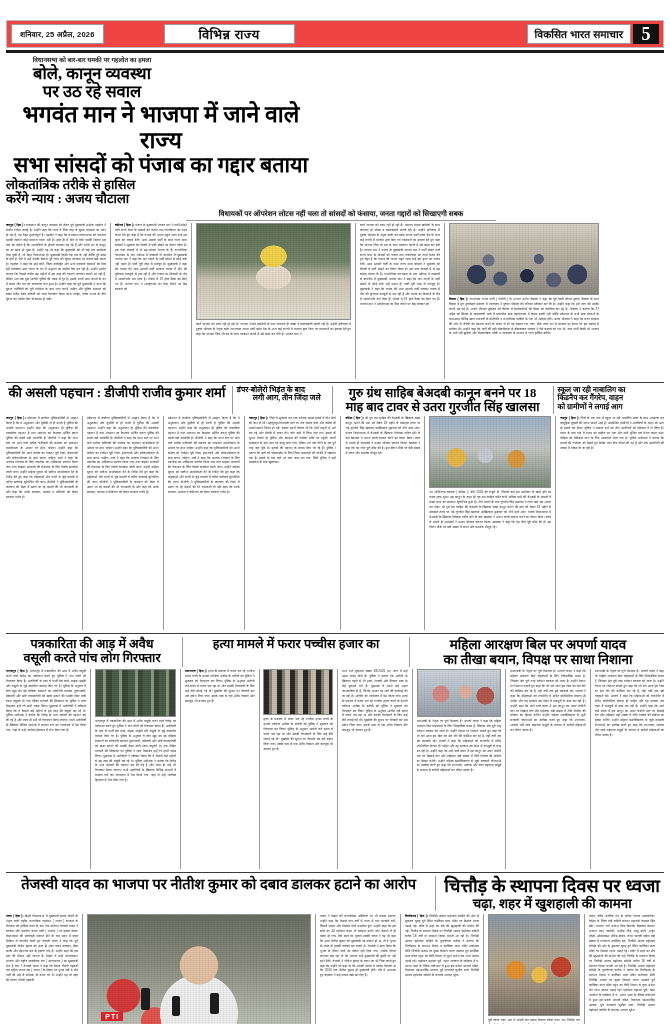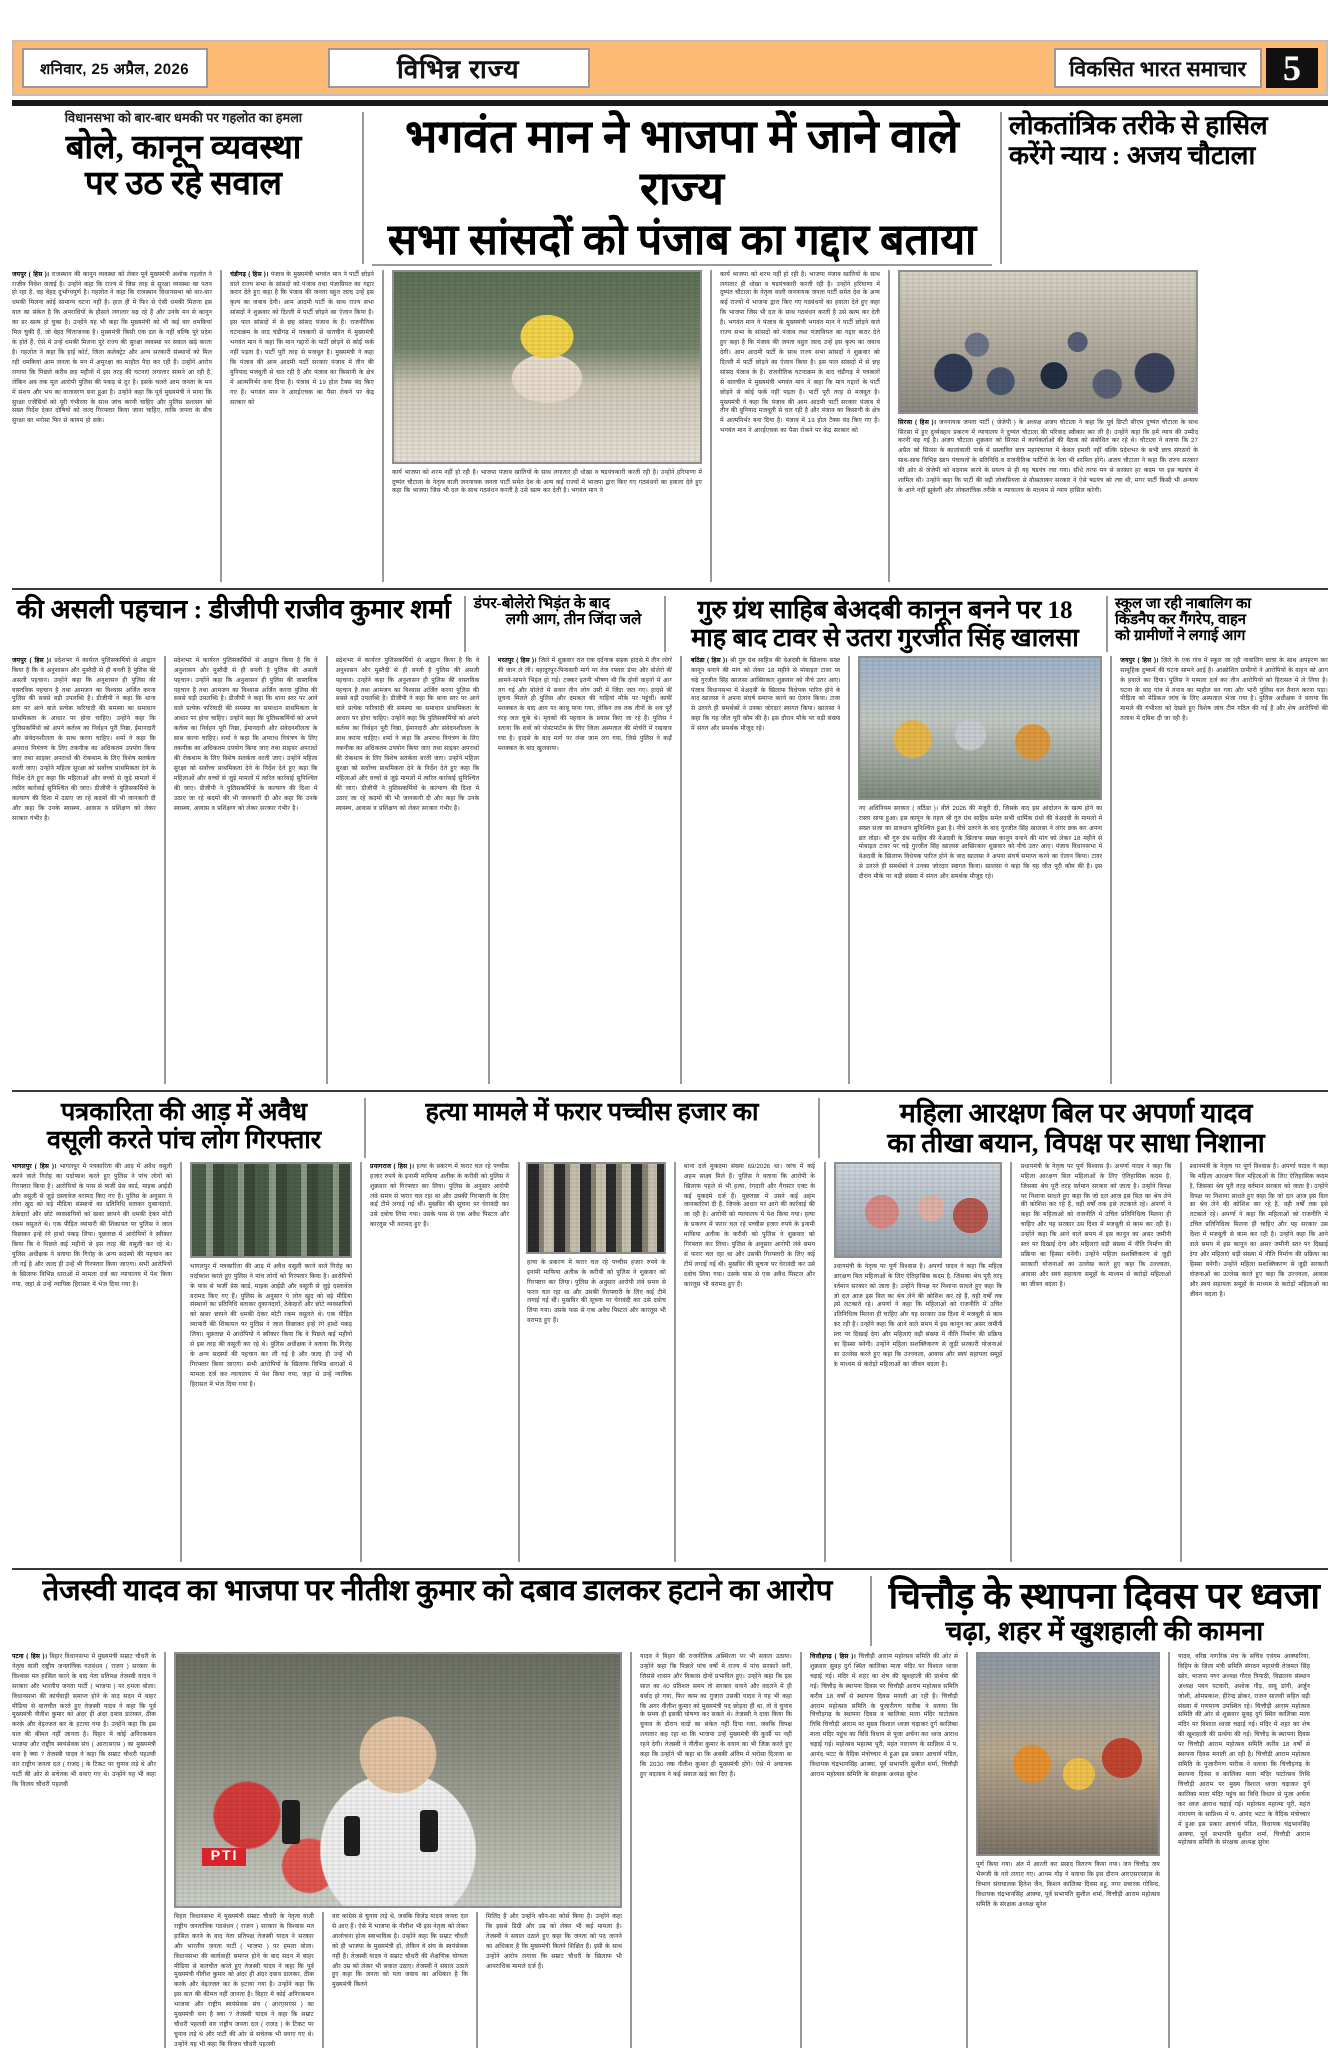--- a/index.html
+++ b/index.html
@@ -6,21 +6,21 @@
   html,body{margin:0;padding:0;background:#fff;}
   body{
     width:670px;height:1024px;overflow:hidden;
     font-family:"Liberation Sans","DejaVu Sans",sans-serif;
     color:#111;
     -webkit-font-smoothing:antialiased;
   }
   .page{width:670px;height:1024px;position:relative;background:#ffffff;box-sizing:border-box;padding:0 6px;}
 
   
-  .masthead{display:flex;align-items:stretch;height:26px;margin-top:20px;background:#fdba74;border:1px solid #bdbdbd;}
+  .masthead{display:flex;align-items:stretch;height:26px;margin-top:20px;background:#ef4444;border:1px solid #bdbdbd;}
   .mh-date{background:#fff;border:1px solid #999;margin:3px 0 3px 4px;padding:0 8px;display:flex;align-items:center;
            font-size:7.5px;font-weight:700;letter-spacing:.2px;white-space:nowrap;}
   .mh-gap{flex:0 0 60px;}
   .mh-section{background:#fff;border:1px solid #999;margin:3px 0;padding:0 34px;display:flex;align-items:center;
            font-size:13px;font-weight:700;letter-spacing:.5px;white-space:nowrap;}
   .mh-spacer{flex:1;}
   .mh-brand{background:#fff;border:1px solid #999;margin:3px 0;padding:0 7px;display:flex;align-items:center;
            font-size:10.5px;font-weight:700;white-space:nowrap;}
   .mh-page{background:#111;color:#fff;width:26px;margin:3px 4px 3px 2px;display:flex;align-items:center;justify-content:center;
            font-size:18px;font-weight:700;font-family:"Liberation Serif",serif;}
@@ -100,21 +100,21 @@
   <div class="masthead">
     <div class="mh-date">शनिवार, 25 अप्रैल, 2026</div>
     <div class="mh-gap"></div>
     <div class="mh-section">विभिन्न राज्य</div>
     <div class="mh-spacer"></div>
     <div class="mh-brand">विकसित भारत समाचार</div>
     <div class="mh-page">5</div>
   </div>
   <div class="rule-thick"></div>
 
-  <div class="row" style="margin-top:3px;">
+  <div class="row" style="margin-top:3px;flex-direction:column;">
 
     <div style="width:172px;">
       <div class="kicker">विधानसभा को बार-बार धमकी पर गहलोत का हमला</div>
       <div class="hl" style="font-size:16.5px;margin-top:1px;">बोले, कानून व्यवस्था</div>
       <div class="hl" style="font-size:16.5px;">पर उठ रहे सवाल</div>
     </div>
     <div class="vline"></div>
 
     <div style="width:310px;">
       <div class="hl" style="font-size:23px;">भगवंत मान ने भाजपा में जाने वाले राज्य</div>
@@ -125,20 +125,21 @@
     <div style="width:160px;">
       <div class="hl" style="font-size:13px;text-align:left;">लोकतांत्रिक तरीके से हासिल</div>
       <div class="hl" style="font-size:13px;text-align:left;">करेंगे न्याय : अजय चौटाला</div>
     </div>
   </div>
 
   <div class="row">
     <div style="width:172px;"></div>
     <div class="vline" style="visibility:hidden"></div>
     <div style="width:310px;">
+      <div class="subhl">विधायकों पर ऑपरेशन लोटस नहीं चला तो सांसदों को फंसाया, जनता गद्दारों को सिखाएगी सबक</div>
       <div class="hline"></div>
     </div>
     <div class="vline" style="visibility:hidden"></div>
     <div style="width:160px;"></div>
   </div>
 
   <div class="row" style="margin-top:2px;">
 
     <div class="col body" style="width:100px;">
       <b>जयपुर ( हिस )।</b>

